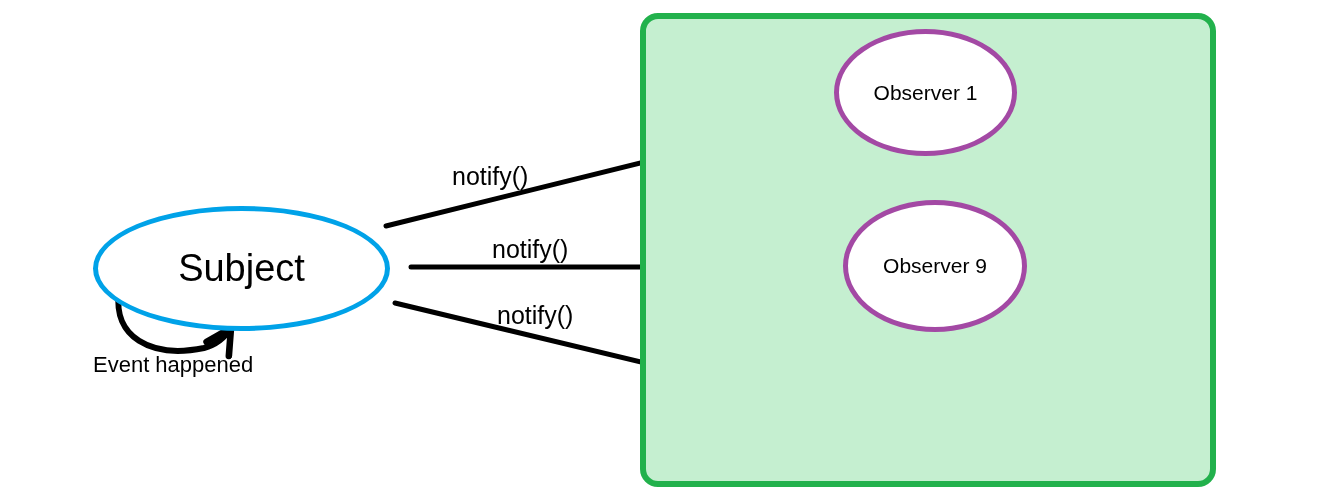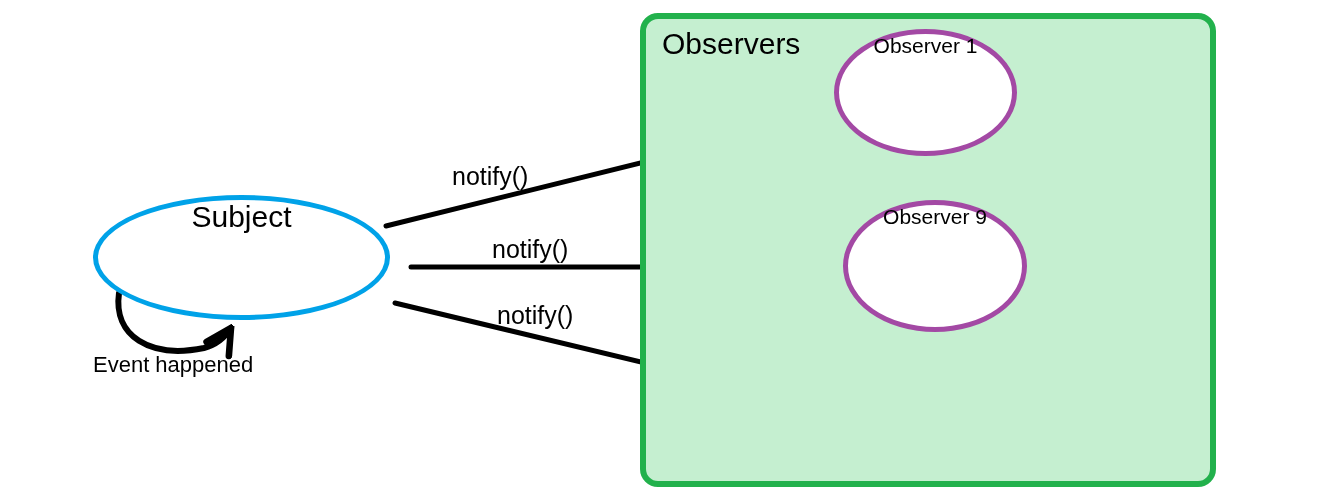--- a/index.html
+++ b/index.html
@@ -26,29 +26,29 @@
     position: absolute;
     left: 0; top: 0;
     width: 1339px; height: 497px;
     pointer-events: none;
   }
   .ellipse {
     position: absolute;
     border-radius: 50%;
     background: #fff;
     display: flex;
-    align-items: flex-start;
+    align-items: center;
     justify-content: center;
     text-align: center;
   }
   .subject-ellipse {
-    left: 93px; top: 195px;
+    left: 93px; top: 206px;
     width: 297px; height: 125px;
     border: 5px solid var(--subject-border);
-    font-size: 30px;
+    font-size: 38px;
   }
   .observers-box {
     position: absolute;
     left: 640px; top: 13px;
     width: 576px; height: 474px;
     background: var(--box-fill);
     border: 6px solid var(--box-border);
     border-radius: 18px;
   }
   .observers-title {
@@ -101,21 +101,20 @@
     <span>Subject</span>
   </div>
 
   <div class="event-label">Event happened</div>
 
   <div class="notify-label notify-1">notify()</div>
   <div class="notify-label notify-2">notify()</div>
   <div class="notify-label notify-3">notify()</div>
 
   <div class="observers-box">
-    <div class="observers-title">Observers</div>
 
     <div class="ellipse observer-ellipse observer-1">
       <span>Observer 1</span>
     </div>
     <div class="ellipse observer-ellipse observer-2">
       <span>Observer 9</span>
     </div>
   </div>
 
 </div>

